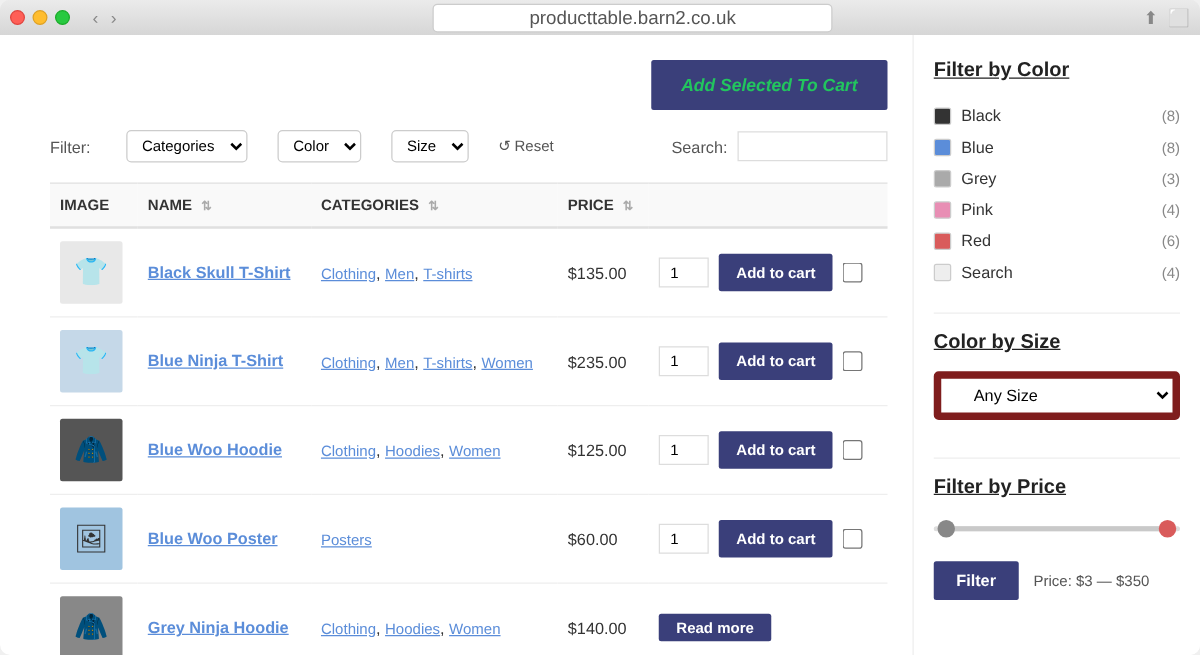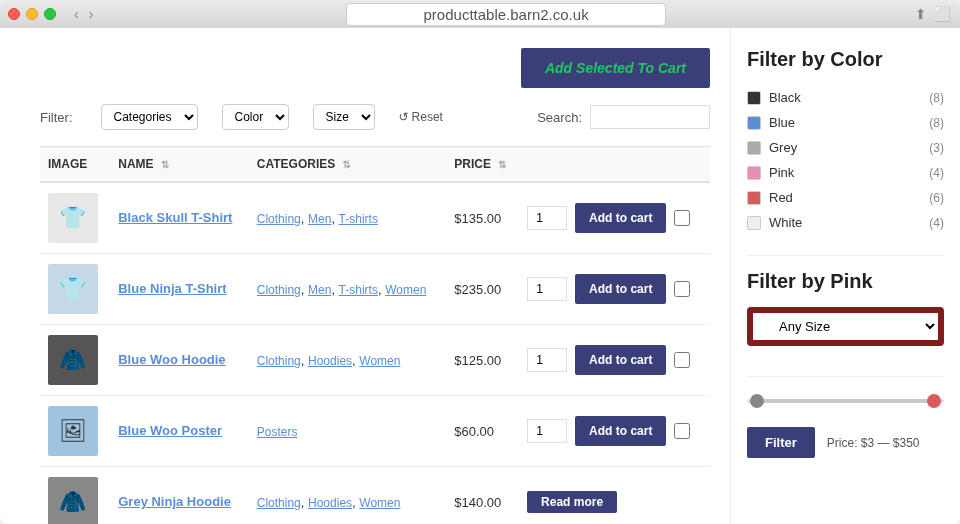--- a/index.html
+++ b/index.html
@@ -183,24 +183,25 @@
     
     .sidebar {
       width: 230px;
       background: white;
       border-left: 1px solid #eee;
       padding: 20px 16px;
       flex-shrink: 0;
       overflow-y: auto;
     }
     .sidebar-section-title {
-      font-size: 20px;
+      font-size: 16px;
       font-weight: 700;
       color: #222;
       margin-bottom: 14px;
+      text-decoration: underline;
     }
     .color-list { list-style: none; margin-bottom: 20px; }
     .color-item {
       display: flex;
       align-items: center;
       padding: 5px 0;
       font-size: 13px;
       color: #333;
     }
     .color-swatch {
@@ -447,32 +448,33 @@
             <span class="color-name">Pink</span>
             <span class="color-count">(4)</span>
           </li>
           <li class="color-item">
             <div class="color-swatch" style="background: rgb(217, 91, 91);"></div>
             <span class="color-name">Red</span>
             <span class="color-count">(6)</span>
           </li>
           <li class="color-item">
             <div class="color-swatch" style="background: rgb(238, 238, 238);"></div>
-            <span class="color-name">White</span>
+            <span class="color-name">Search</span>
             <span class="color-count">(4)</span>
           </li>
         </ul>
 
       <hr class="divider">
 
-      <div class="sidebar-section-title">Filter by Pink</div>
+      <div class="sidebar-section-title">Color by Size</div>
       <select class="size-select" id="size-select-sidebar"><option value="Any Size">Any Size</option><option value="S">S</option><option value="M">M</option><option value="L">L</option><option value="XL">XL</option></select>
 
       <hr class="divider">
 
+      <div class="sidebar-section-title">Filter by Price</div>
       <div class="price-slider-wrap">
         <div class="slider-track">
           <div class="slider-fill"></div>
         </div>
         <div class="slider-thumb left"></div>
         <div class="slider-thumb right"></div>
       </div>
       <div class="price-filter-row">
         <button class="price-filter-btn">Filter</button>
         <span class="price-range-label">Price: $3 — $350</span>

